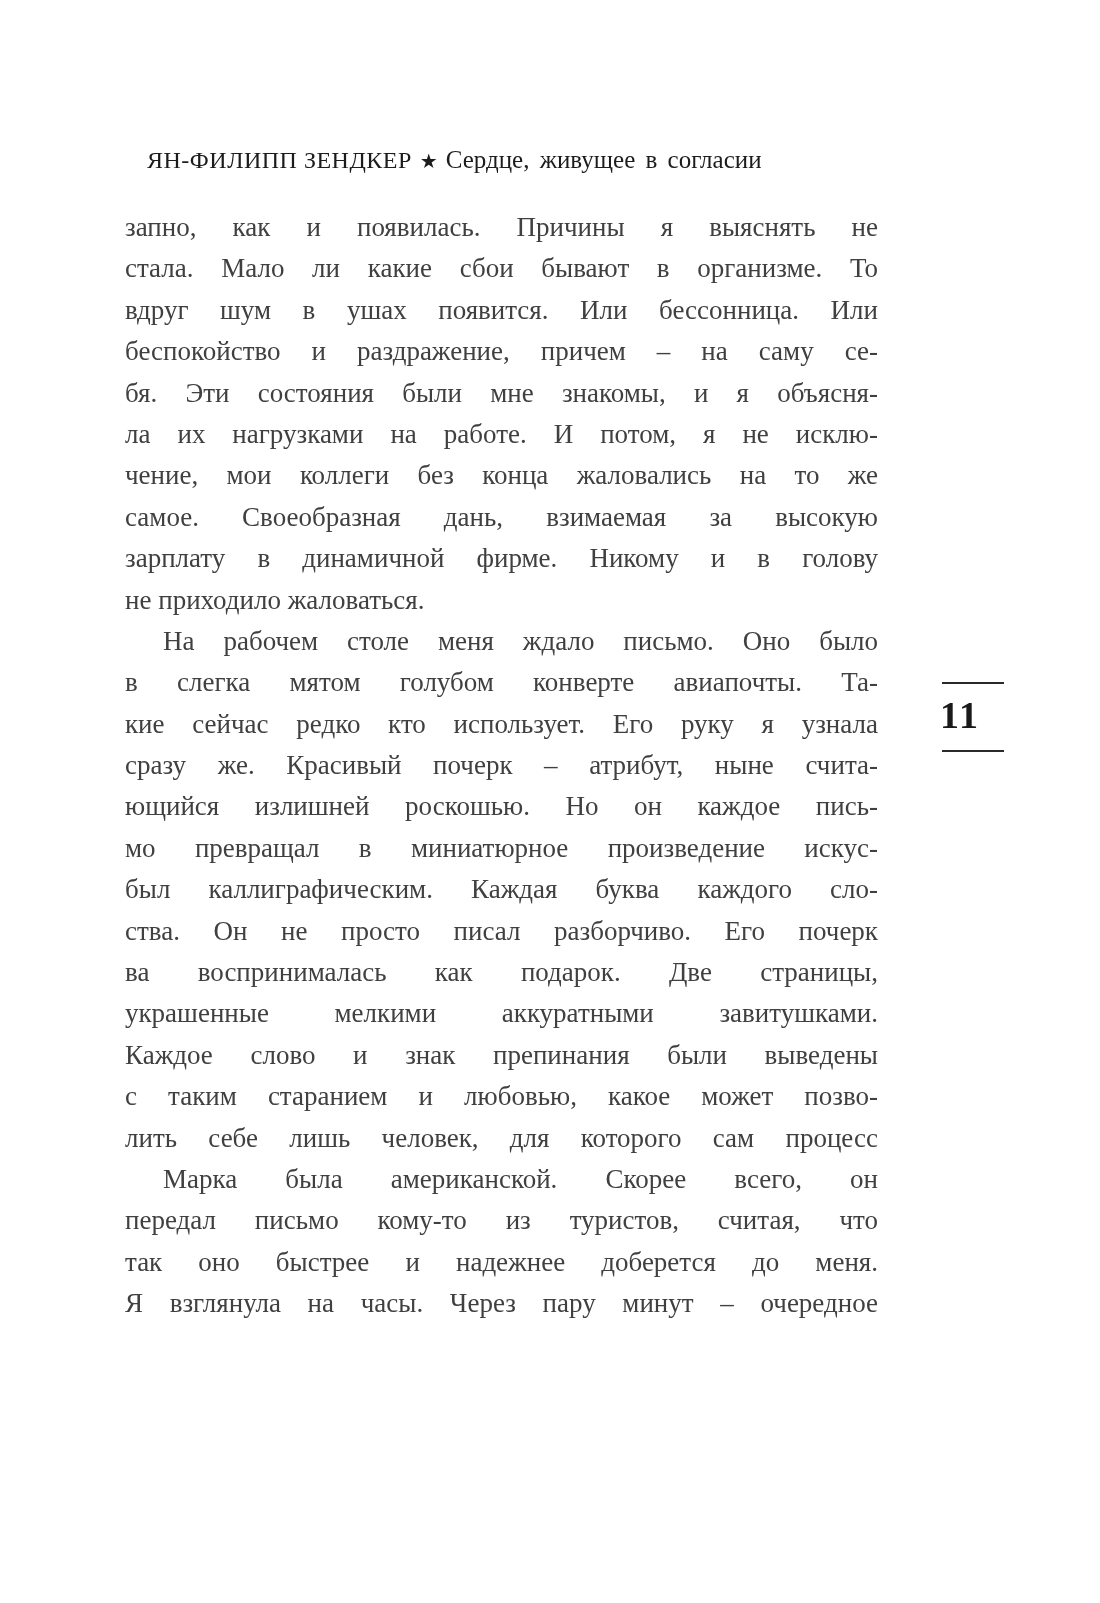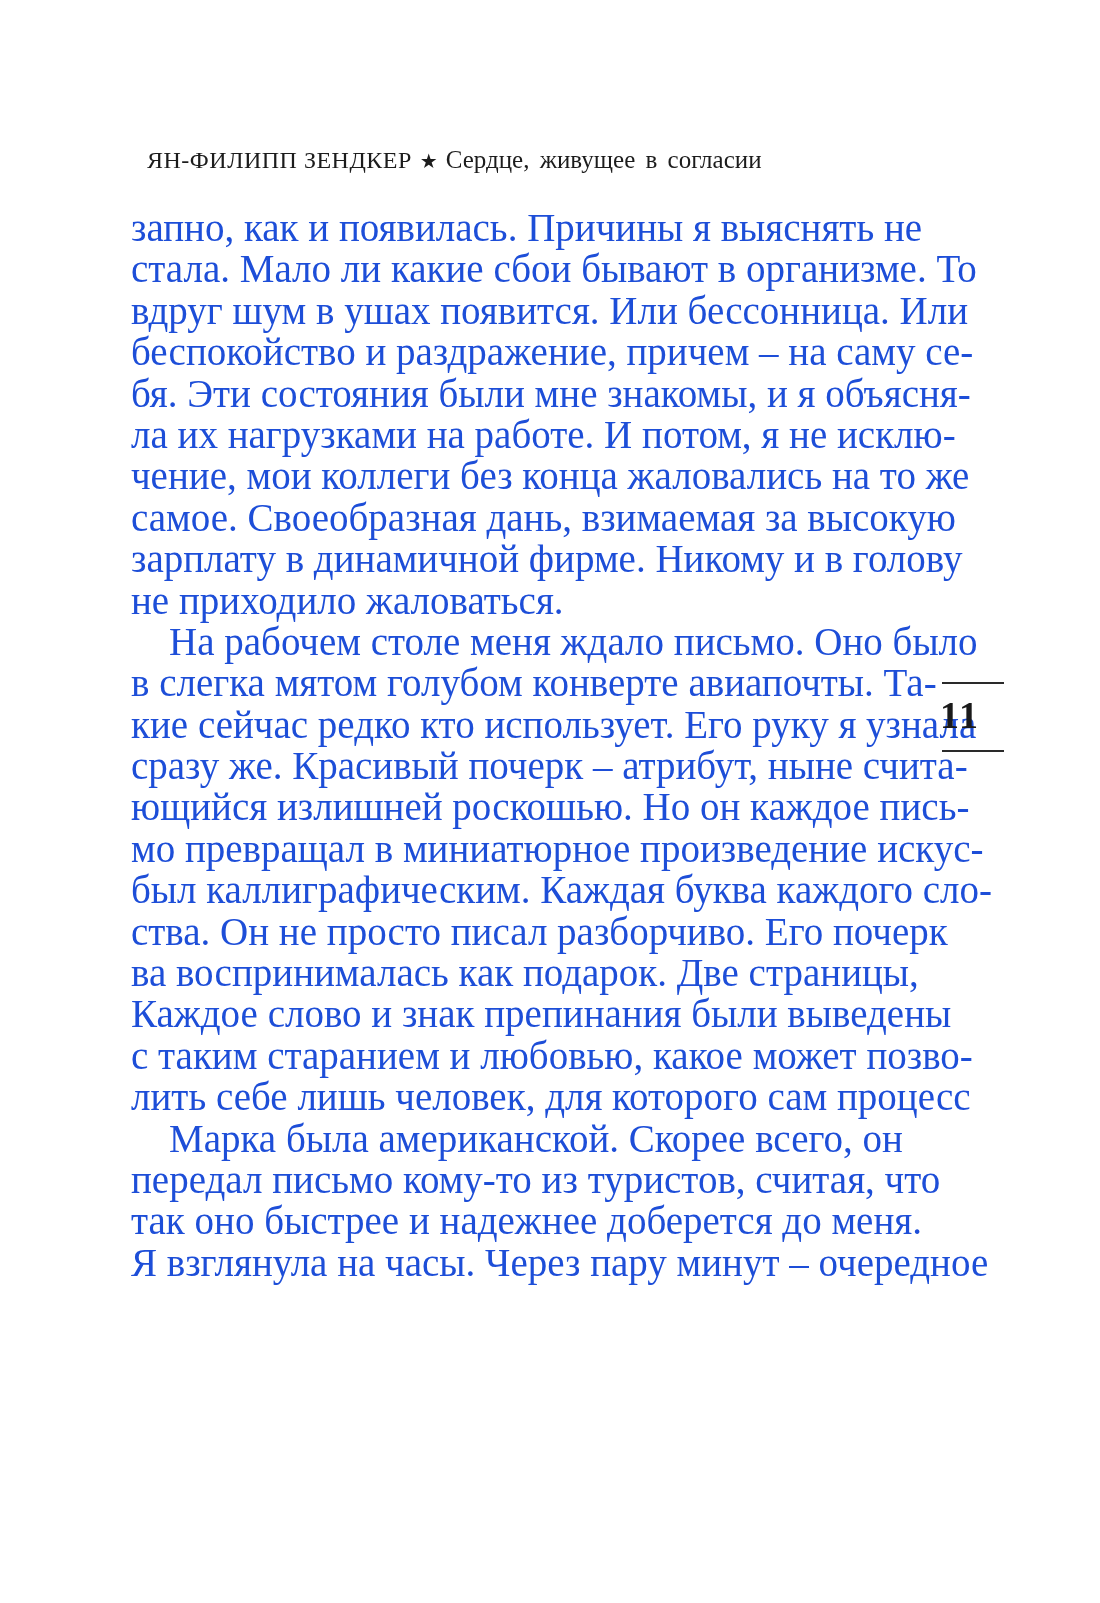--- a/index.html
+++ b/index.html
@@ -35,26 +35,26 @@
     .running-head .star {
       margin: 0 8px;
       font-size: 20px;
     }
     .running-head .title {
       word-spacing: 4px;
       margin-top: 45px;
     }
     .body-text {
       position: absolute;
-      left: 131px;
+      left: 125px;
       top: 207px;
       width: 753px;
-      font-size: 39px;
+      font-size: 27px;
       line-height: 41.4px;
-      color: #1d4ed8;
+      color: #404040;
     }
     .body-text .line {
       display: block;
       text-align: justify;
       text-align-last: justify;
       white-space: nowrap;
       height: 41.4px;
     }
     .body-text .line.last {
       text-align-last: left;
@@ -105,20 +105,21 @@
   <span class="line last">не приходило жаловаться.</span>
   <span class="line indent">На рабочем столе меня ждало письмо. Оно было</span>
   <span class="line">в слегка мятом голубом конверте авиапочты. Та-</span>
   <span class="line">кие сейчас редко кто использует. Его руку я узнала</span>
   <span class="line">сразу же. Красивый почерк – атрибут, ныне счита-</span>
   <span class="line">ющийся излишней роскошью. Но он каждое пись-</span>
   <span class="line">мо превращал в миниатюрное произведение искус-</span>
   <span class="line">был каллиграфическим. Каждая буква каждого сло-</span>
   <span class="line">ства. Он не просто писал разборчиво. Его почерк</span>
   <span class="line">ва воспринималась как подарок. Две страницы,</span>
+  <span class="line">украшенные мелкими аккуратными завитушками.</span>
   <span class="line">Каждое слово и знак препинания были выведены</span>
   <span class="line">с таким старанием и любовью, какое может позво-</span>
   <span class="line">лить себе лишь человек, для которого сам процесс</span>
   <span class="line indent">Марка была американской. Скорее всего, он</span>
   <span class="line">передал письмо кому-то из туристов, считая, что</span>
   <span class="line">так оно быстрее и надежнее доберется до меня.</span>
   <span class="line">Я взглянула на часы. Через пару минут – очередное</span>
 </div>
 
 <div class="page-num-block">

